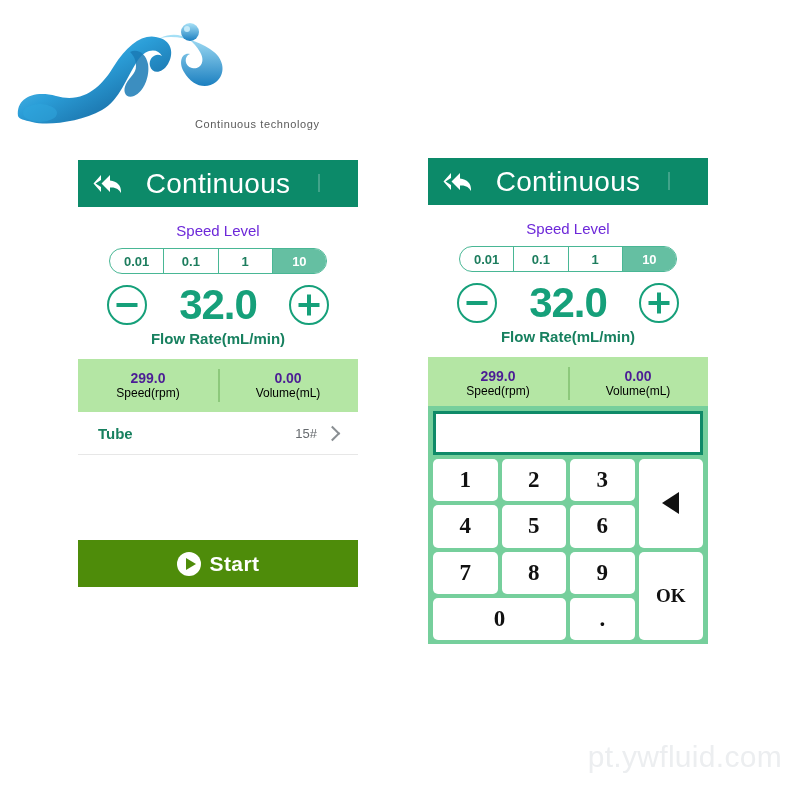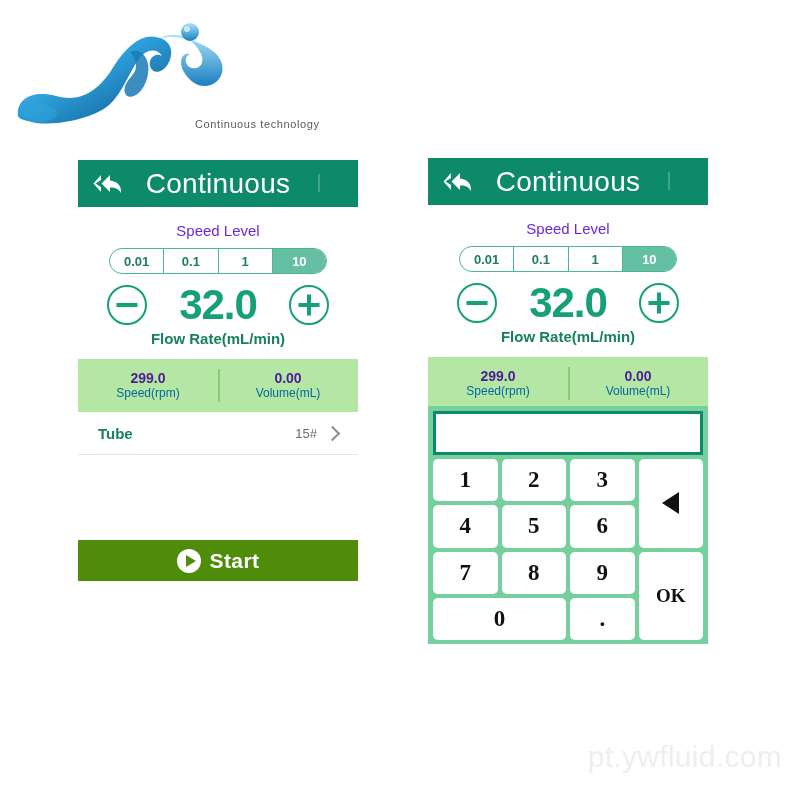--- a/index.html
+++ b/index.html
@@ -167,21 +167,21 @@
     text-align: center;
   }
   .info-val {
     font-size: 14px;
     color: #4c1d95;
     font-weight: bold;
     line-height: 1.05;
   }
   .info-cap {
     font-size: 12px;
-    color: #0369a1;
+    color: #000000;
     margin-top: 1px;
   }
   .info-div {
     position: absolute;
     left: 50%; top: 10px;
     width: 1.5px; height: 33px;
     background: #8dc97c;
   }
 
   
@@ -218,21 +218,21 @@
     display: flex;
     align-items: center;
     justify-content: center;
   }
 
   .spacer-row { height: 23px; }
 
   
   .start-btn {
     margin-top: 62px;
-    height: 41px;
+    height: 47px;
     background: #4e8c0a;
     display: flex;
     align-items: center;
     justify-content: center;
     gap: 9px;
   }
   .play-icon {
     width: 24px; height: 24px;
     border-radius: 50%;
     background: #ffffff;

